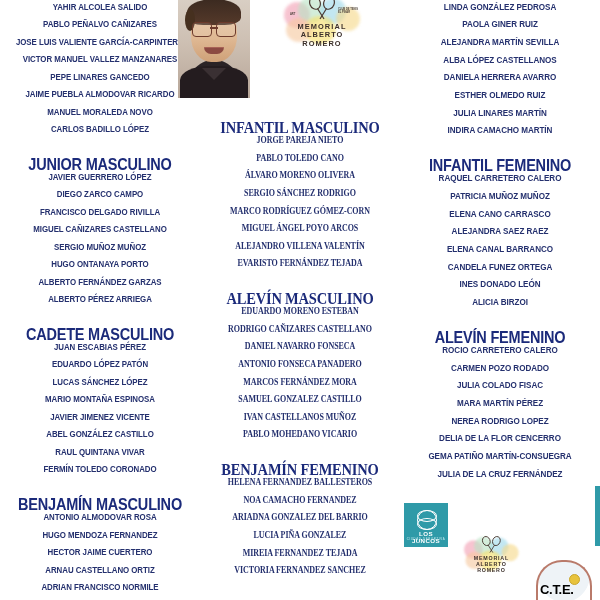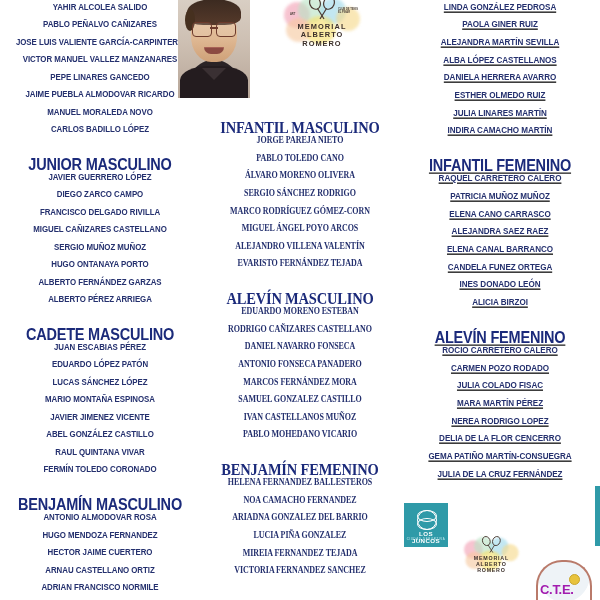--- a/index.html
+++ b/index.html
@@ -157,21 +157,21 @@
     position:absolute;left:0px;top:0px;width:52px;height:40px;
     border:2.2px solid #b97a6a;border-bottom:none;
     border-radius:26px 26px 0 0;
     background:radial-gradient(ellipse at 50% 30%, #eef3f7 0 70%, #ffffff 72%);
   }
   .cte .dot{
     position:absolute;left:33px;top:14px;width:9px;height:9px;border-radius:50%;
     background:#e8c33c;border:1px solid #c9a62c;
   }
   .cte .lbl{
-    position:absolute;left:4px;top:22px;color:#a21caf;font-weight:bold;
+    position:absolute;left:4px;top:22px;color:#000000;font-weight:bold;
     font-size:13px;letter-spacing:-0.3px;
   }
 
   
   .teal-edge{
     position:absolute;right:0;top:486px;width:5px;height:60px;background:#2f9aa8;
   }
 </style>
 </head>
 <body>
@@ -245,21 +245,21 @@
           <div class="cat">BENJAMÍN FEMENINO</div>
           <div class="name first">HELENA FERNANDEZ BALLESTEROS</div>
           <div class="name">NOA CAMACHO FERNANDEZ</div>
           <div class="name">ARIADNA GONZALEZ DEL BARRIO</div>
           <div class="name">LUCIA PIÑA GONZALEZ</div>
           <div class="name">MIREIA FERNANDEZ TEJADA</div>
           <div class="name">VICTORIA FERNANDEZ SANCHEZ</div>
         </div>
     </div>
 
-    <div class="col col-right" style="padding-top:2px;text-decoration:underline;">
+    <div class="col col-right" style="padding-top:2px;">
       <div id="R0">
           <div class="name first">LINDA GONZÁLEZ PEDROSA</div>
           <div class="name">PAOLA GINER RUIZ</div>
           <div class="name">ALEJANDRA MARTÍN SEVILLA</div>
           <div class="name">ALBA LÓPEZ CASTELLANOS</div>
           <div class="name">DANIELA HERRERA AVARRO</div>
           <div class="name">ESTHER OLMEDO RUIZ</div>
           <div class="name">JULIA LINARES MARTÍN</div>
           <div class="name">INDIRA CAMACHO MARTÍN</div>
           <div class="spacer-s"></div>

